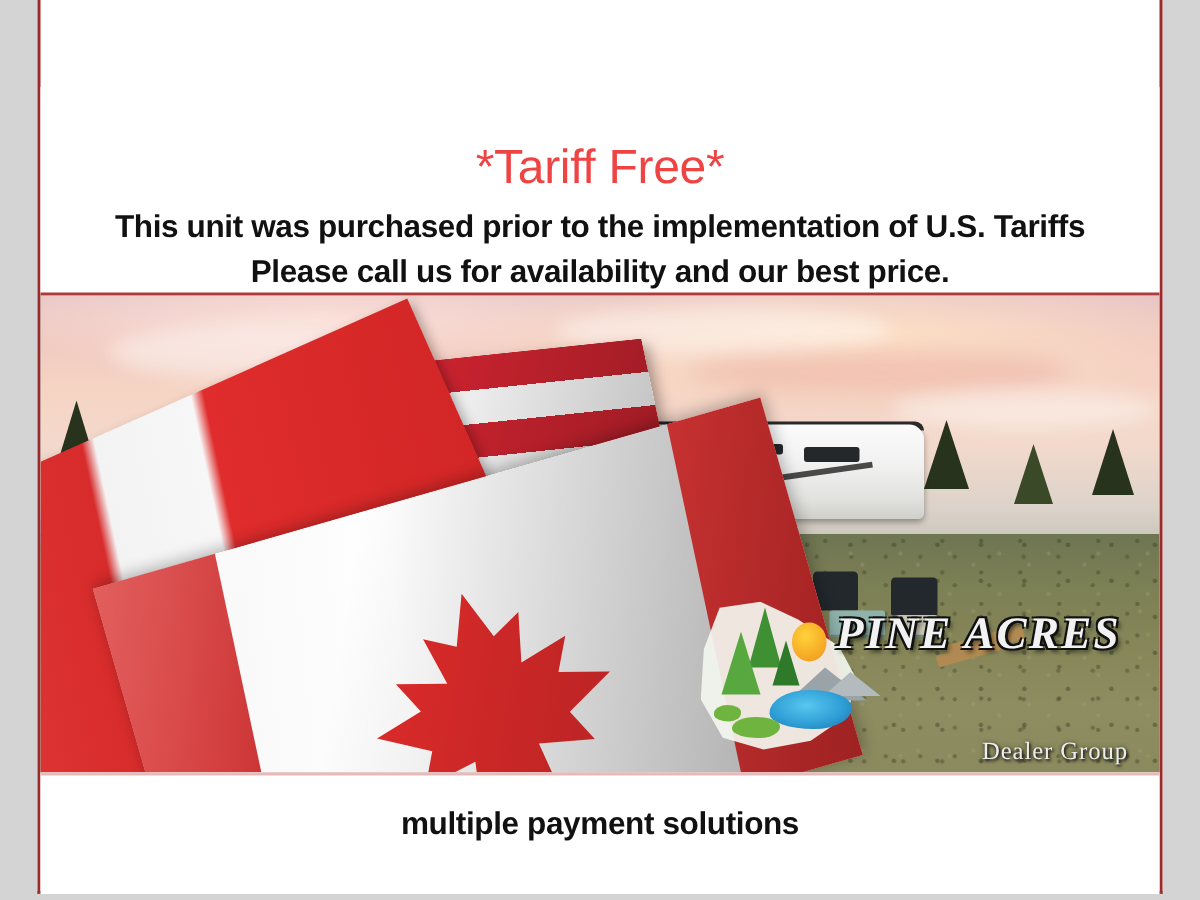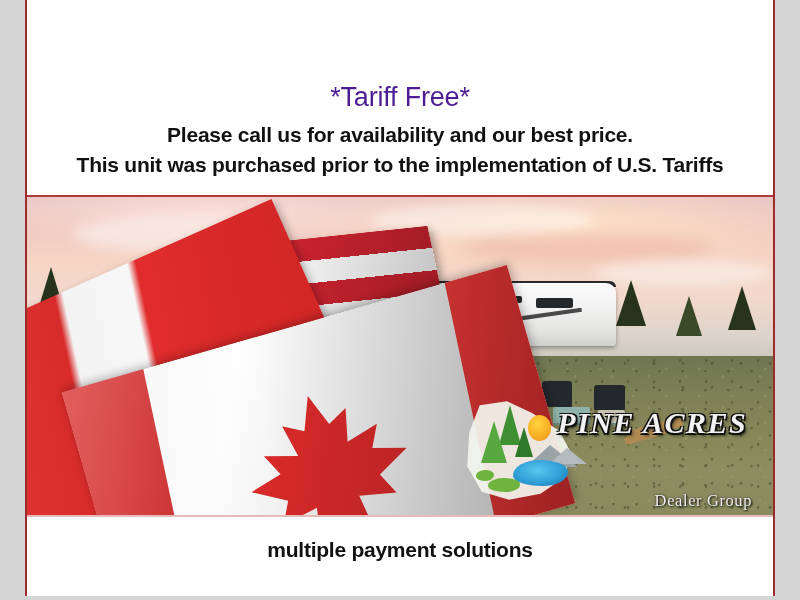--- a/index.html
+++ b/index.html
@@ -62,24 +62,24 @@
     top: 58px;
     width: 100%;
     height: 139px;
     background: #ffffff;
     border-bottom: 2px solid #b03a3a;
     box-sizing: border-box;
     text-align: center;
     padding-top: 24px;
   }
   #tariff-heading {
-    font-size: 27px;
-    color: #4c1d95;
+    font-size: 32px;
+    color: #ef4444;
     font-weight: normal;
-    margin: 0 0 7px 0;
+    margin: 11px 0 7px 0;
     line-height: 1.15;
     letter-spacing: -0.2px;
   }
   .tariff-line {
     font-size: 21px;
     font-weight: bold;
     color: #111111;
     line-height: 1.42;
     letter-spacing: -0.25px;
     margin: 0;
@@ -465,22 +465,22 @@
   }
 </style>
 </head>
 <body>
 
 <div id="listing-card">
 
 
   <div id="tariff-block">
     <div id="tariff-heading">*Tariff Free*</div>
+    <p class="tariff-line">This unit was purchased prior to the implementation of U.S. Tariffs</p>
     <p class="tariff-line">Please call us for availability and our best price.</p>
-    <p class="tariff-line">This unit was purchased prior to the implementation of U.S. Tariffs</p>
   </div>
 
   <div id="photo-region">
     <div id="photo-scene">
 
       <div class="sky">
         <div class="cloud" style="left:6%;top:12%;width:26%;height:22%;"></div>
         <div class="cloud" style="left:46%;top:4%;width:30%;height:20%;"></div>
         <div class="cloud-pink" style="left:58%;top:22%;width:34%;height:18%;"></div>
         <div class="cloud" style="left:76%;top:38%;width:24%;height:16%;"></div>

